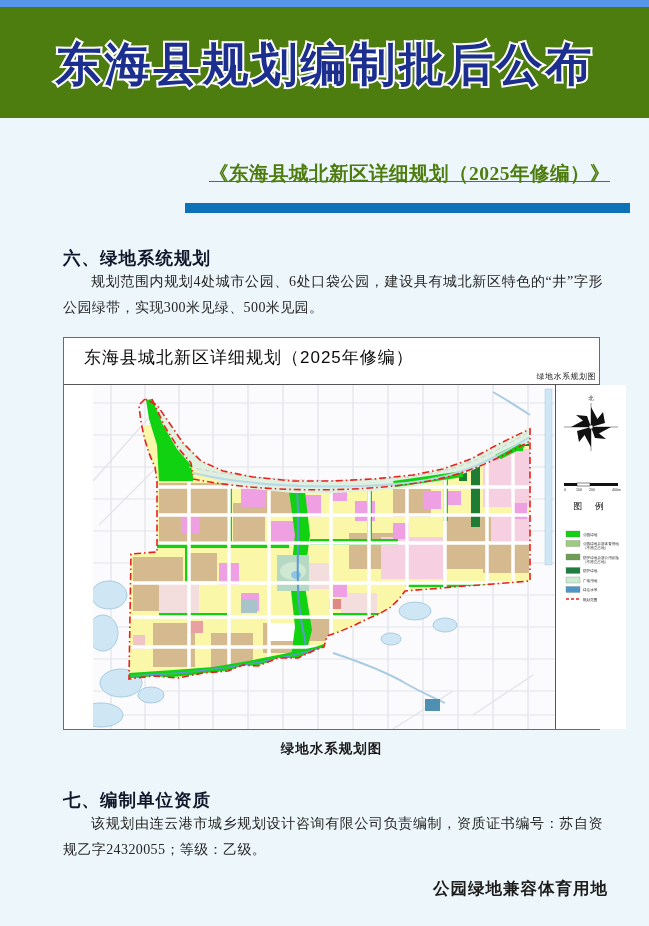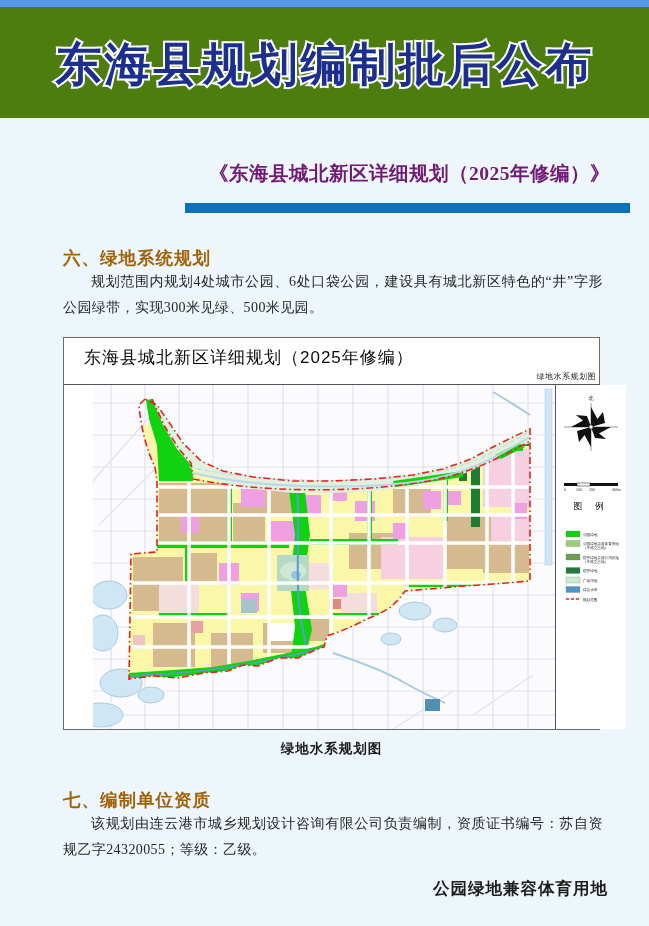--- a/index.html
+++ b/index.html
@@ -6,26 +6,26 @@
   body{background:#d8dde2;font-family:"Liberation Serif","DejaVu Serif",serif;}
   .page{position:relative;width:649px;height:926px;margin:0 auto;background:#edf6fb;overflow:hidden;}
 
   
   .banner{position:absolute;left:0;top:0;width:649px;height:118px;background:#4d7c0f;}
   .banner-topline{position:absolute;left:0;top:0;width:649px;height:7px;background:#5697ec;}
   .banner svg{display:block;width:649px;height:118px;}
 
   
   .subtitle{position:absolute;left:0;top:160px;width:610px;text-align:right;
-    font-size:19.5px;font-weight:600;color:#701a75;letter-spacing:0.5px;}
+    font-size:19.5px;font-weight:600;color:#4d7c0f;letter-spacing:0.5px;text-decoration:underline;}
   .divider{position:absolute;left:185px;top:203px;width:445px;height:10px;background:#0d71b7;}
 
   
   .sec-heading{position:absolute;left:63px;width:540px;font-size:17.5px;font-weight:bold;
-    color:#a16207;letter-spacing:1px;}
+    color:#0f172a;letter-spacing:1px;}
   .sec-body{position:absolute;left:63px;width:540px;font-size:14px;color:#262626;
     line-height:1.85;text-indent:2em;letter-spacing:0.4px;text-align:justify;}
   #h6{top:231px;} #p6{top:255px;}
   #h7{top:773px;} #p7{top:797px;}
 
   
   .figure{position:absolute;left:63px;top:337px;width:537px;height:393px;background:#ffffff;
     border:1.5px solid #6b6b6b;box-sizing:border-box;}
   .fig-titlebar{position:relative;height:46px;border-bottom:1px solid #555;}
   .fig-title{position:absolute;left:20px;top:8px;font-family:"Liberation Sans","DejaVu Sans",sans-serif;

